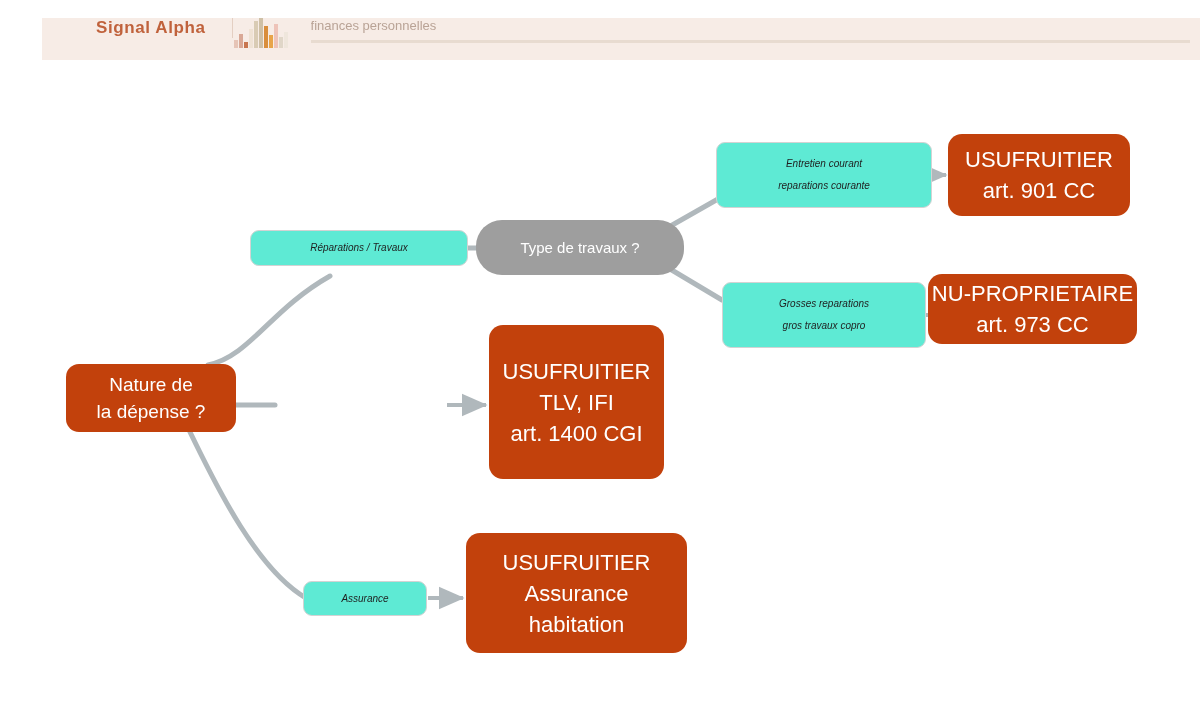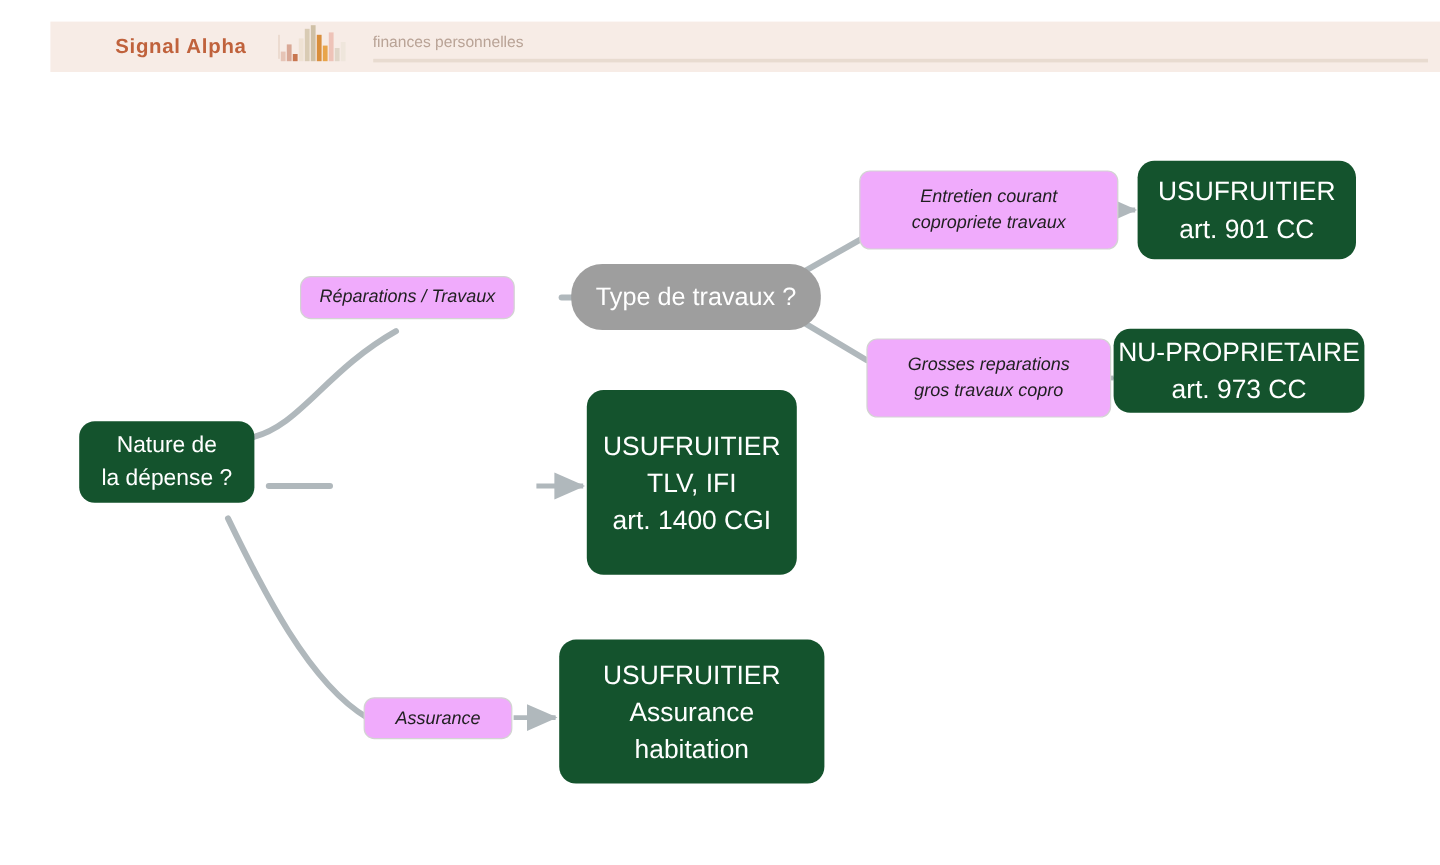--- a/index.html
+++ b/index.html
@@ -18,21 +18,21 @@
 
   
   #app-header {
     position: absolute;
     left: 42px;
     top: 18px;
     width: 1158px;
     height: 42px;
     background: #f7ece6;
     display: flex;
-    align-items: center;
+    align-items: flex-start;
     box-sizing: border-box;
   }
   #header-accent-block {
     width: 28px;
     background: #c8764f;
     flex: 0 0 28px;
   }
   #header-brand {
     flex: 0 0 auto;
     display: flex;
@@ -110,46 +110,46 @@
   .node {
     position: absolute;
     box-sizing: border-box;
     display: flex;
     flex-direction: column;
     align-items: center;
     justify-content: center;
     text-align: center;
   }
   .node-teal {
-    background: #14532d;
+    background: #c2410c;
     color: #ffffff;
     border-radius: 14px;
     font-size: 22px;
     line-height: 31px;
     white-space: nowrap;
   }
   .node-teal.root {
     font-size: 19px;
     line-height: 27px;
     border-radius: 13px;
   }
   .node-gray {
     background: #9e9e9e;
     color: #ffffff;
     border-radius: 26px;
-    font-size: 21px;
+    font-size: 15px;
     line-height: 28px;
     white-space: nowrap;
   }
   .node-label {
-    background: #f0abfc;
+    background: #5eead4;
     border: 1px solid #d3d3d3;
     border-radius: 9px;
     color: #1f1f1f;
-    font-size: 15px;
+    font-size: 10px;
     line-height: 22px;
     font-style: italic;
     white-space: nowrap;
     box-shadow: 0 0 0 0 rgba(0,0,0,0);
   }
   .node-line { display: block; }
 </style>
 </head>
 <body>
 
@@ -205,36 +205,36 @@
 
     <path d="M 931,115 L 946,115" fill="none" stroke="#b0b8bc" stroke-width="4" marker-end="url(#arrowhead)"></path>
 
     <path d="M 916,255 L 928,255" fill="none" stroke="#b0b8bc" stroke-width="4" marker-end="url(#arrowhead)"></path>
 
     <path d="M 447,345 L 486,345" fill="none" stroke="#b0b8bc" stroke-width="4" marker-end="url(#arrowhead)"></path>
 
     <path d="M 428,538 L 463,538" fill="none" stroke="#b0b8bc" stroke-width="4" marker-end="url(#arrowhead)"></path>
   </svg>
 
-  <div class="node node-teal root" style="left:66px; top:291px; width:146px; height:68px;">
+  <div class="node node-teal root" style="left:66px; top:304px; width:170px; height:68px;">
     <span class="node-line">Nature de</span>
     <span class="node-line">la dépense ?</span>
   </div>
 
-  <div class="node node-label" style="left:250px; top:170px; width:179px; height:36px;">
+  <div class="node node-label" style="left:250px; top:170px; width:218px; height:36px;">
     <span class="node-line">Réparations / Travaux</span>
   </div>
 
   <div class="node node-gray" style="left:476px; top:160px; width:208px; height:55px;">
     <span class="node-line">Type de travaux ?</span>
   </div>
 
   <div class="node node-label" style="left:716px; top:82px; width:216px; height:66px;">
     <span class="node-line">Entretien courant</span>
-    <span class="node-line">copropriete travaux</span>
+    <span class="node-line">reparations courante</span>
   </div>
 
   <div class="node node-teal" style="left:948px; top:74px; width:182px; height:82px;">
     <span class="node-line">USUFRUITIER</span>
     <span class="node-line">art. 901 CC</span>
   </div>
 
   <div class="node node-label" style="left:722px; top:222px; width:204px; height:66px;">
     <span class="node-line">Grosses reparations</span>
     <span class="node-line">gros travaux copro</span>

